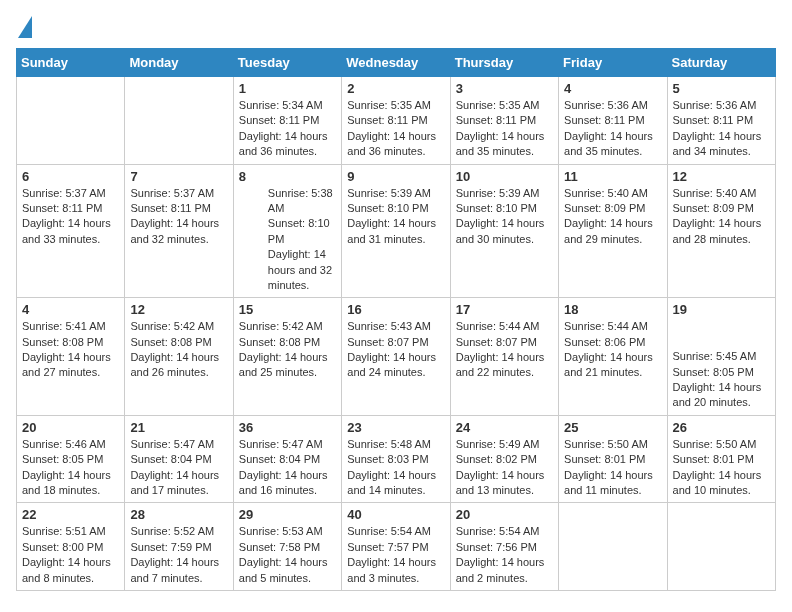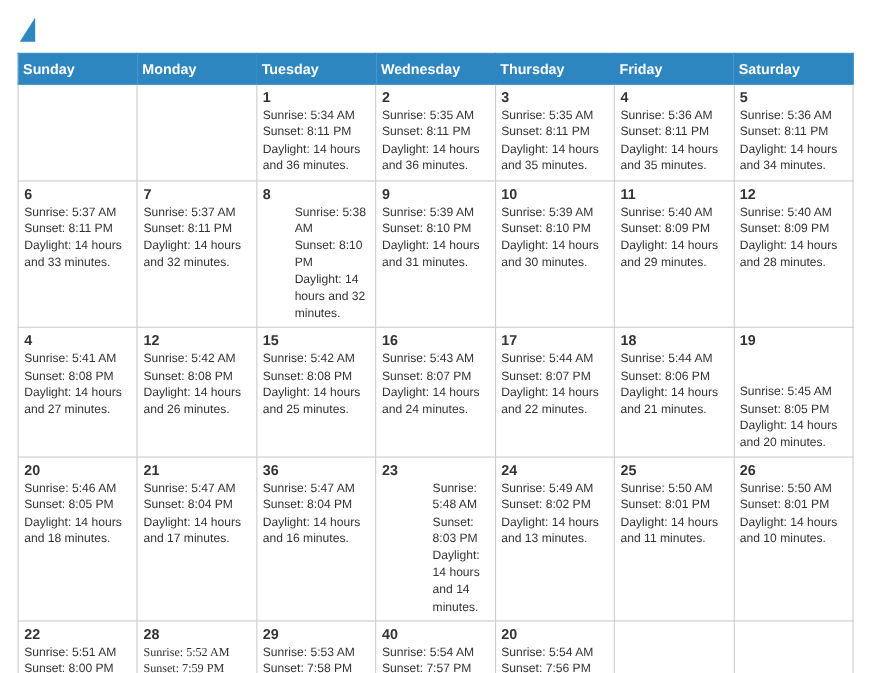--- a/index.html
+++ b/index.html
@@ -261,21 +261,21 @@
 Daylight: 14 hours and 17 minutes.</div>
         </td>
         <td>
           <div class="day-num">36</div>
           <div class="cell-content" style="white-space: pre-line;">Sunrise: 5:47 AM
 Sunset: 8:04 PM
 Daylight: 14 hours and 16 minutes.</div>
         </td>
         <td>
           <div class="day-num">23</div>
-          <div class="cell-content" style="white-space: pre-line; margin-left: 46px;">Sunrise: 5:48 AM
+          <div class="cell-content" style="white-space: pre-line;">Sunrise: 5:48 AM
 Sunset: 8:03 PM
 Daylight: 14 hours and 14 minutes.</div>
         </td>
         <td>
           <div class="day-num">24</div>
           <div class="cell-content" style="white-space: pre-line;">Sunrise: 5:49 AM
 Sunset: 8:02 PM
 Daylight: 14 hours and 13 minutes.</div>
         </td>
         <td>
@@ -293,21 +293,21 @@
       </tr>
       <tr>
         <td>
           <div class="day-num">22</div>
           <div class="cell-content" style="white-space: pre-line;">Sunrise: 5:51 AM
 Sunset: 8:00 PM
 Daylight: 14 hours and 8 minutes.</div>
         </td>
         <td>
           <div class="day-num">28</div>
-          <div class="cell-content" style="white-space: pre-line; font-family: Liberation Serif, serif;">Sunrise: 5:52 AM
+          <div class="cell-content" style="white-space: pre-line;">Sunrise: 5:52 AM
 Sunset: 7:59 PM
 Daylight: 14 hours and 7 minutes.</div>
         </td>
         <td>
           <div class="day-num">29</div>
           <div class="cell-content" style="white-space: pre-line;">Sunrise: 5:53 AM
 Sunset: 7:58 PM
 Daylight: 14 hours and 5 minutes.</div>
         </td>
         <td>

